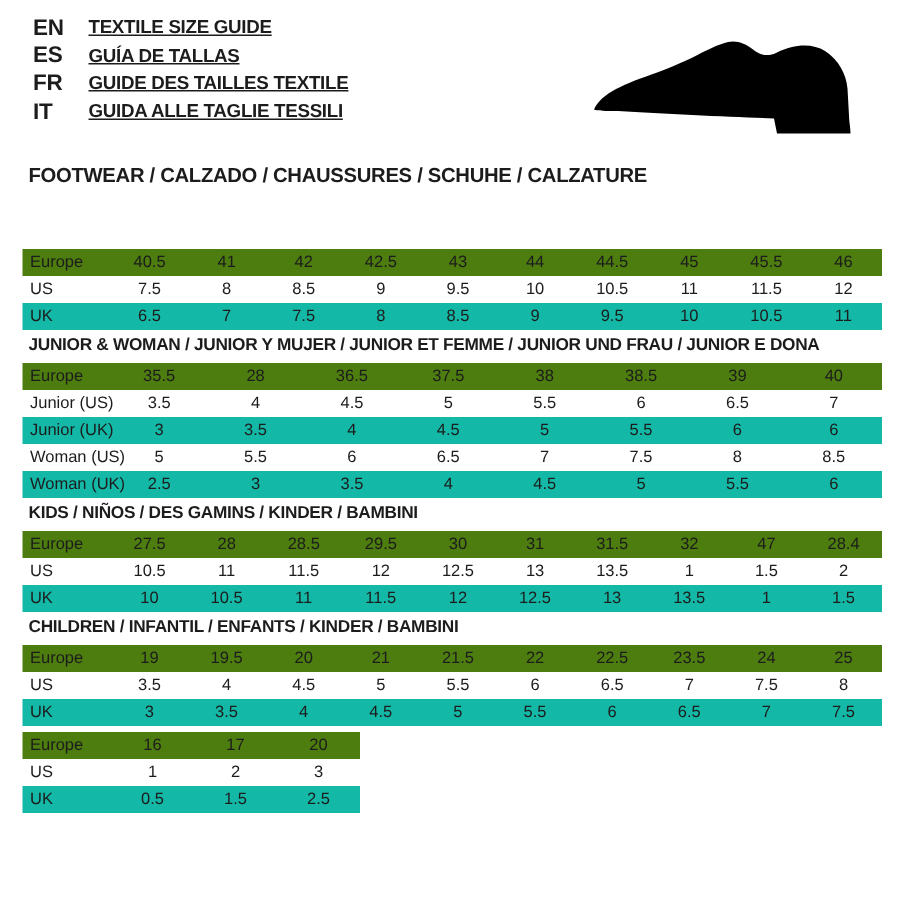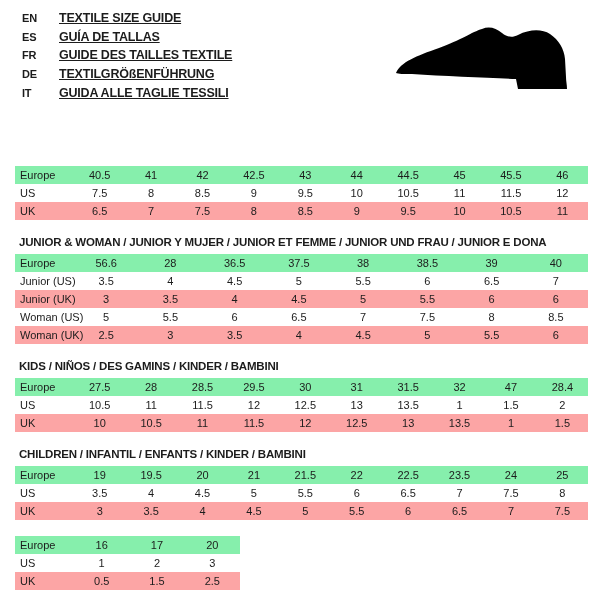--- a/index.html
+++ b/index.html
@@ -4,42 +4,42 @@
 <style>
   html,body { margin:0; padding:0; background:#fff; }
   .page {
     position:relative; width:600px; height:600px; overflow:hidden;
     background:#fff; font-family:"Liberation Sans", sans-serif;
     color:#1c1c1c;
   }
   
   .lang-block { position:absolute; left:22px; top:9px; }
   .lang-row { display:flex; height:18.6px; align-items:center; }
-  .lang-code { width:37px; font-weight:bold; font-size:11px; letter-spacing:-0.2px; }
+  .lang-code { width:37px; font-weight:bold; font-size:15px; letter-spacing:-0.2px; }
   .lang-label { font-weight:bold; font-size:12.5px; letter-spacing:-0.2px; white-space:nowrap;text-decoration:underline; }
   .category-line {
     position:absolute; left:19px; top:109px;
     font-weight:bold; font-size:13.5px; letter-spacing:-0.2px; white-space:nowrap;
   }
   
   .shoe-wrap { position:absolute; left:393px; top:27px; width:182px; height:74px; }
   .shoe-wrap svg { display:block; width:100%; height:100%; }
   
   .tables { position:absolute; left:15px; top:166px; width:573px; }
   .section { margin:0; }
-  .section + .section { margin-top:16px; }
+  .section + .section { margin-top:4px; }
   .table-title {
     font-weight:bold; font-size:11.5px; line-height:13px;
     letter-spacing:-0.2px; padding-left:4px; margin-bottom:5px; white-space:nowrap;
   }
   .size-table { width:100%; }
   .size-table.narrow { width:225px; }
   .t-row { display:flex; height:18px; align-items:center; font-size:11px; }
-  .t-row.head { background:#86efac; }
-  .t-row.alt  { background:#fca5a5; }
+  .t-row.head { background:#4d7c0f; }
+  .t-row.alt  { background:#14b8a6;justify-content:flex-end; }
   .cell-label { width:54px; flex:0 0 54px; padding-left:5px; white-space:nowrap; }
   .cell { flex:1 1 0; text-align:center; }
 </style>
 </head>
 <body>
 
 <div class="page">
 
   <div class="lang-block" id="lang-block">
       <div class="lang-row">
@@ -48,29 +48,26 @@
       </div>
       <div class="lang-row">
         <span class="lang-code">ES</span>
         <span class="lang-label">GUÍA DE TALLAS</span>
       </div>
       <div class="lang-row">
         <span class="lang-code">FR</span>
         <span class="lang-label">GUIDE DES TAILLES TEXTILE</span>
       </div>
       <div class="lang-row">
-        <span class="lang-code">DE</span>
-        <span class="lang-label">TEXTILGRÖßENFÜHRUNG</span>
-      </div>
-      <div class="lang-row">
         <span class="lang-code">IT</span>
         <span class="lang-label">GUIDA ALLE TAGLIE TESSILI</span>
       </div>
     </div>
 
+  <div class="category-line">FOOTWEAR / CALZADO / CHAUSSURES / SCHUHE / CALZATURE</div>
 
   <div class="shoe-wrap">
     <svg viewBox="0 0 180 74" xmlns="http://www.w3.org/2000/svg" aria-hidden="true">
       <path fill="#000000" d="
         M 2,46
         C 7,35 22,29 45,21
         C 67,13 78,5 88,2
         C 95,-1 102,1 108,6
         C 113,10 118,11 124,8
         C 136,2 148,2 156,7
@@ -126,21 +123,21 @@
             <div class="cell">10.5</div>
             <div class="cell">11</div>
           </div>
         </div>
       </div>
       <div class="section">
         <div class="table-title">JUNIOR &amp; WOMAN / JUNIOR Y MUJER / JUNIOR ET FEMME / JUNIOR UND FRAU / JUNIOR E DONA</div>
         <div class="size-table">
           <div class="t-row head">
             <div class="cell-label">Europe</div>
-            <div class="cell">56.6</div>
+            <div class="cell">35.5</div>
             <div class="cell">28</div>
             <div class="cell">36.5</div>
             <div class="cell">37.5</div>
             <div class="cell">38</div>
             <div class="cell">38.5</div>
             <div class="cell">39</div>
             <div class="cell">40</div>
           </div>
           <div class="t-row">
             <div class="cell-label">Junior (US)</div>

